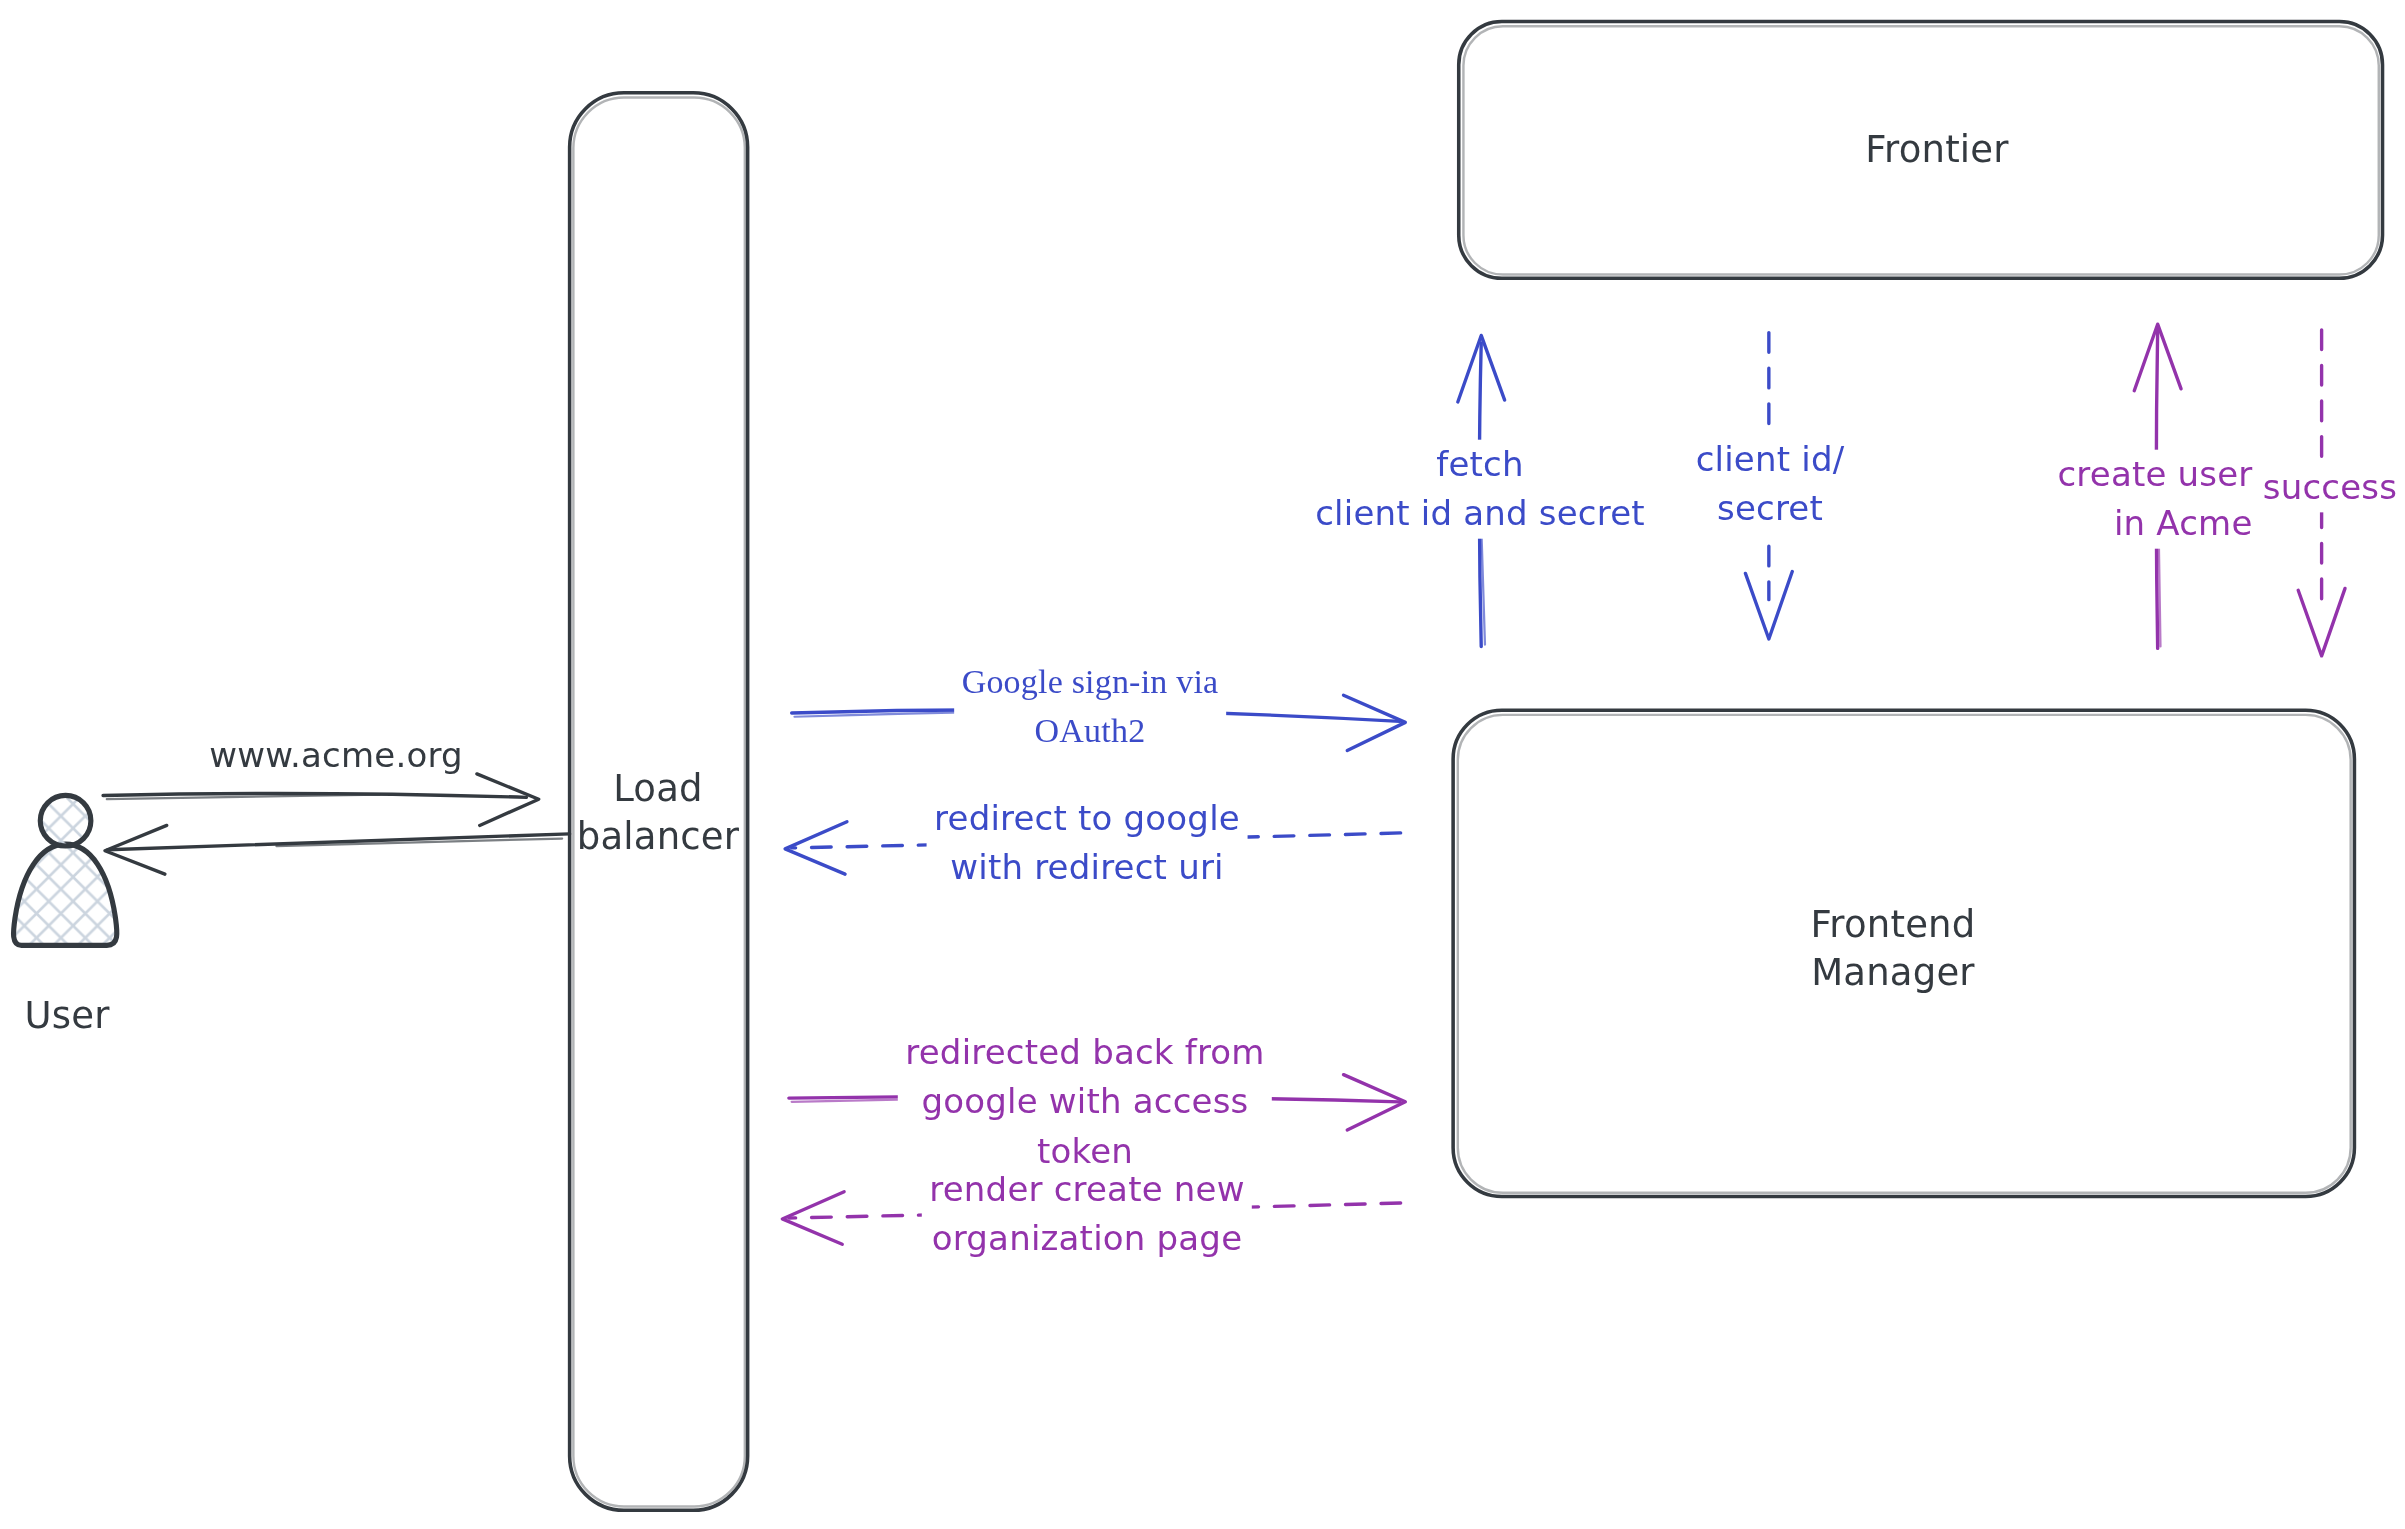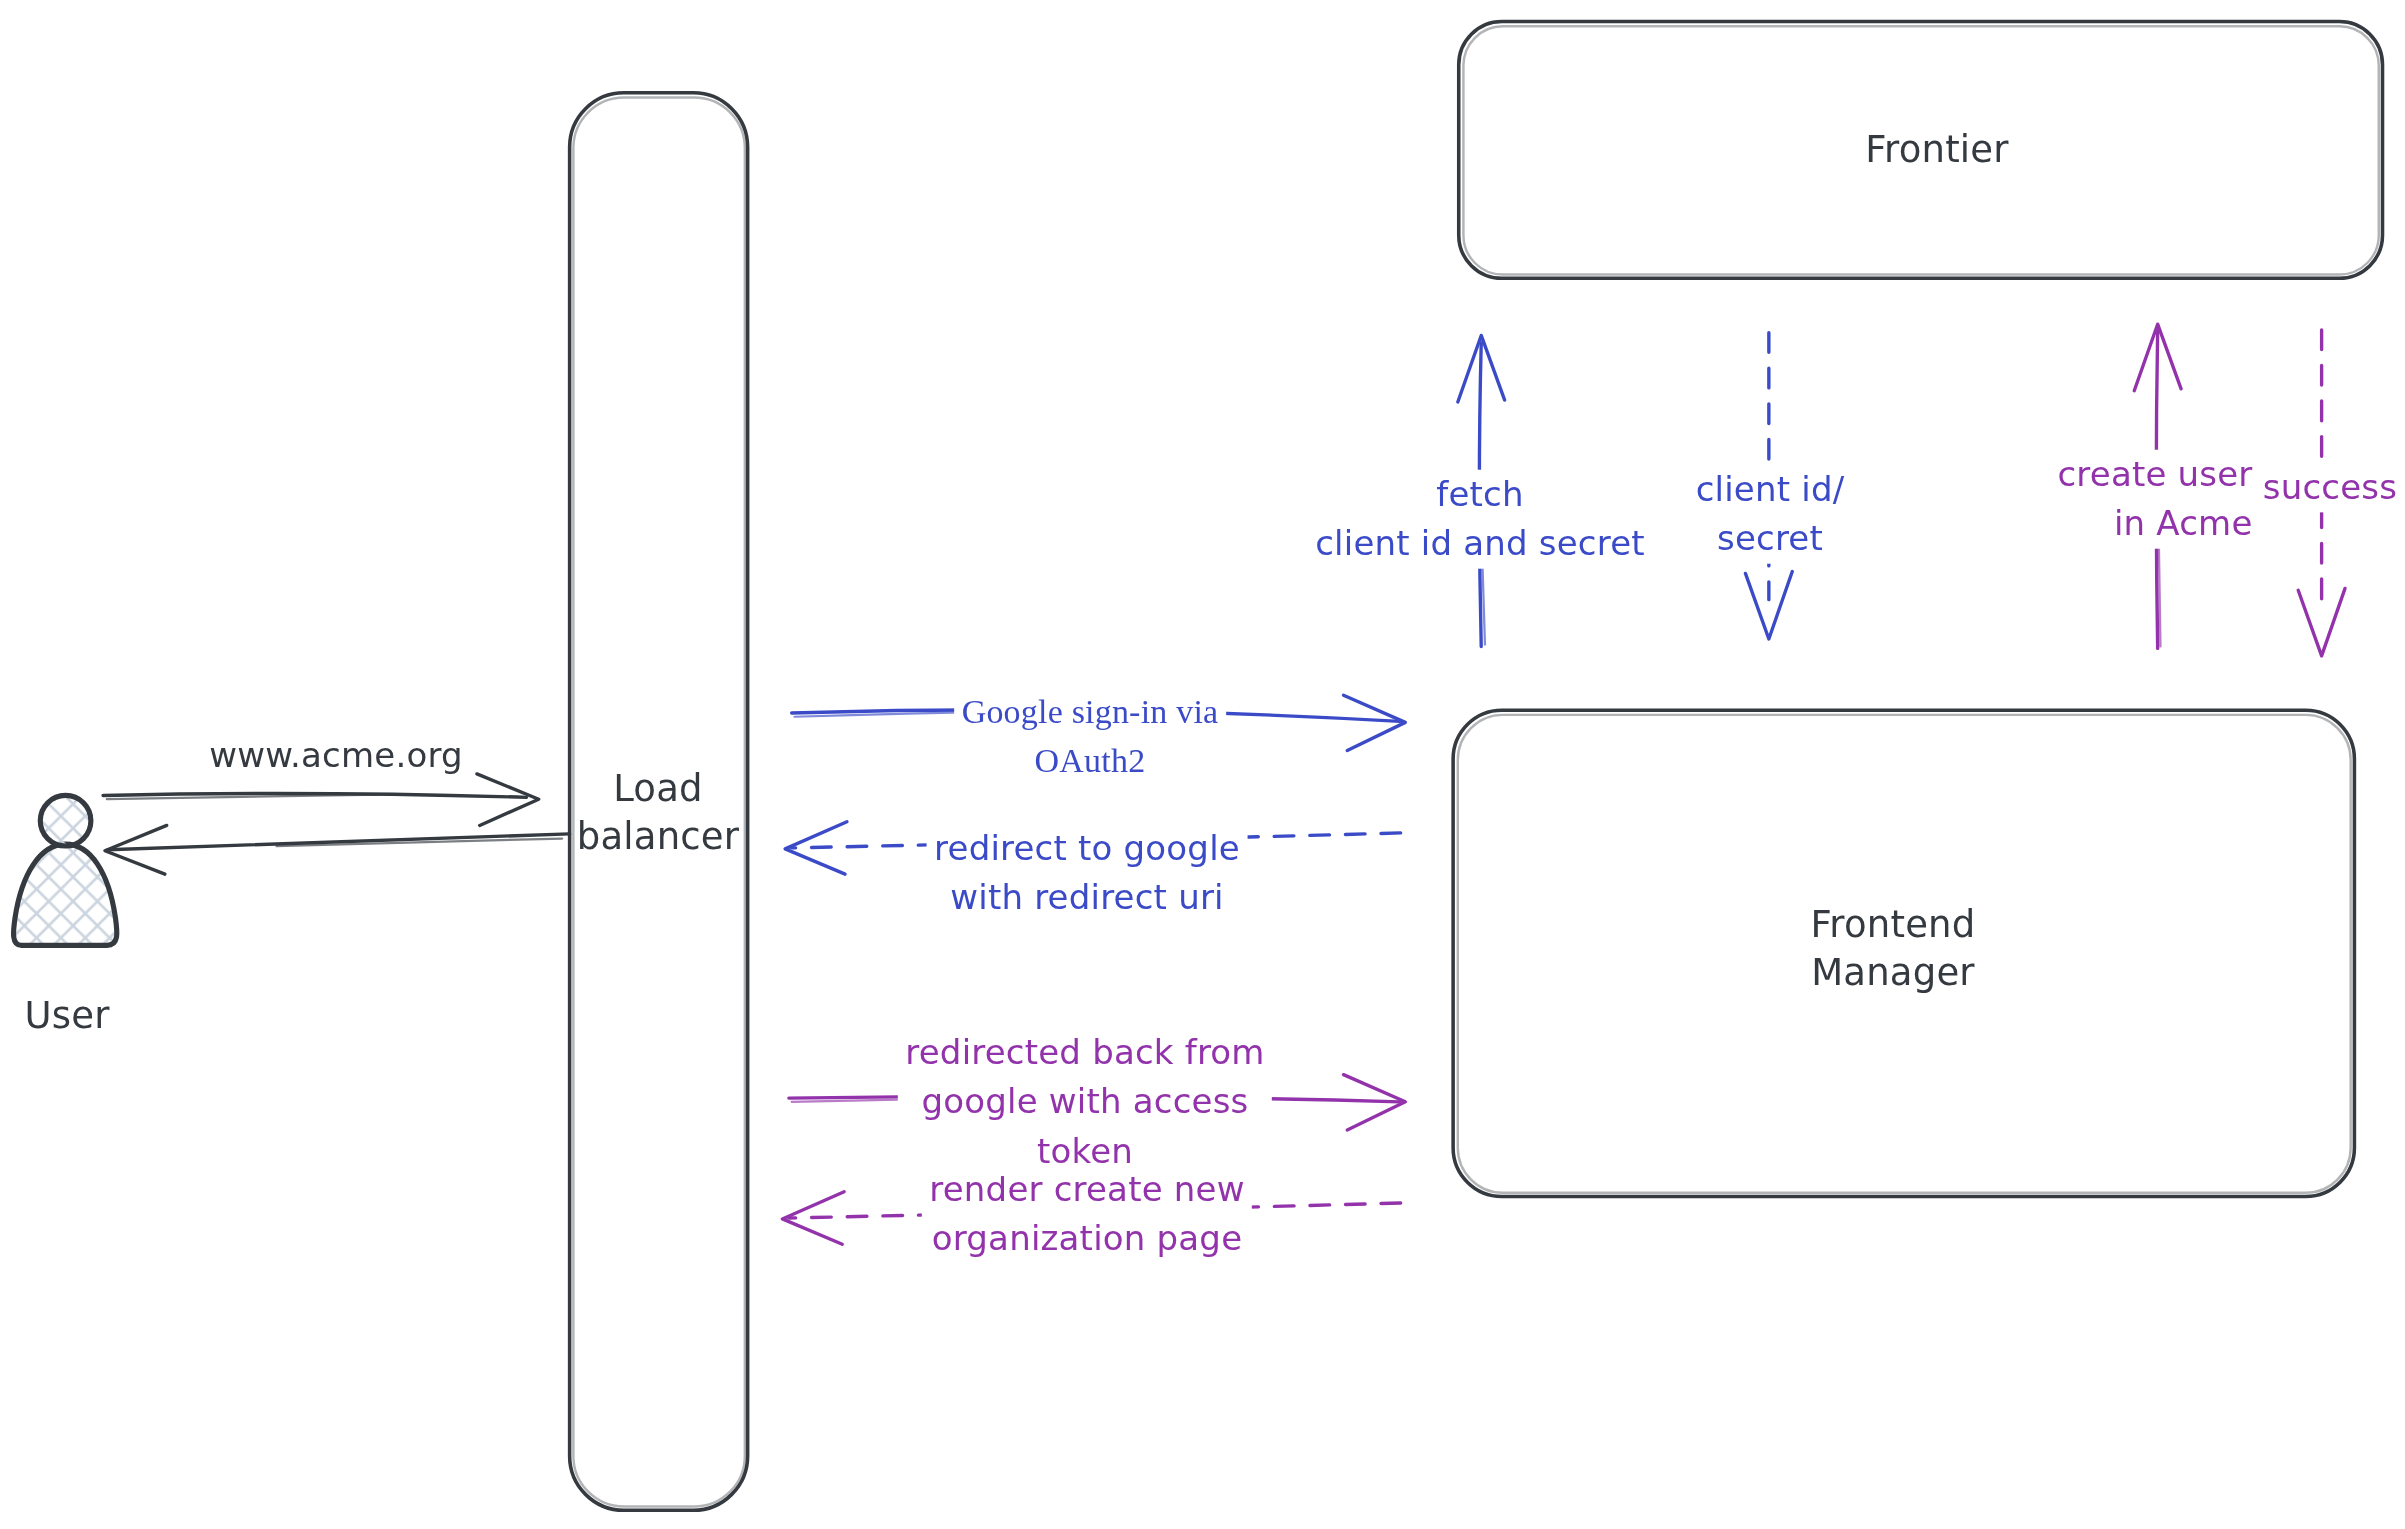--- a/index.html
+++ b/index.html
@@ -34,21 +34,21 @@
     transform:translate(-50%,-50%);
     text-align:center;
     white-space:pre-line;
     line-height:1.45;
     font-size:34px;
     letter-spacing:0.2px;
   }
   .on-line{background:#ffffff;padding:0 7.5px;}
   .title{font-size:37px;line-height:1.3;}
   .c-ink{color:var(--ink);}
-  .c-blue{color:var(--blue);margin-top:30px;}
+  .c-blue{color:var(--blue);}
   .c-purple{color:var(--purple);}
 </style>
 </head>
 <body>
 
 <div class="stage">
 
   <svg width="2405" height="1530" viewBox="0 0 2567 1633">
     <defs>
       <pattern id="xhatch" width="26" height="26" patternUnits="userSpaceOnUse">

